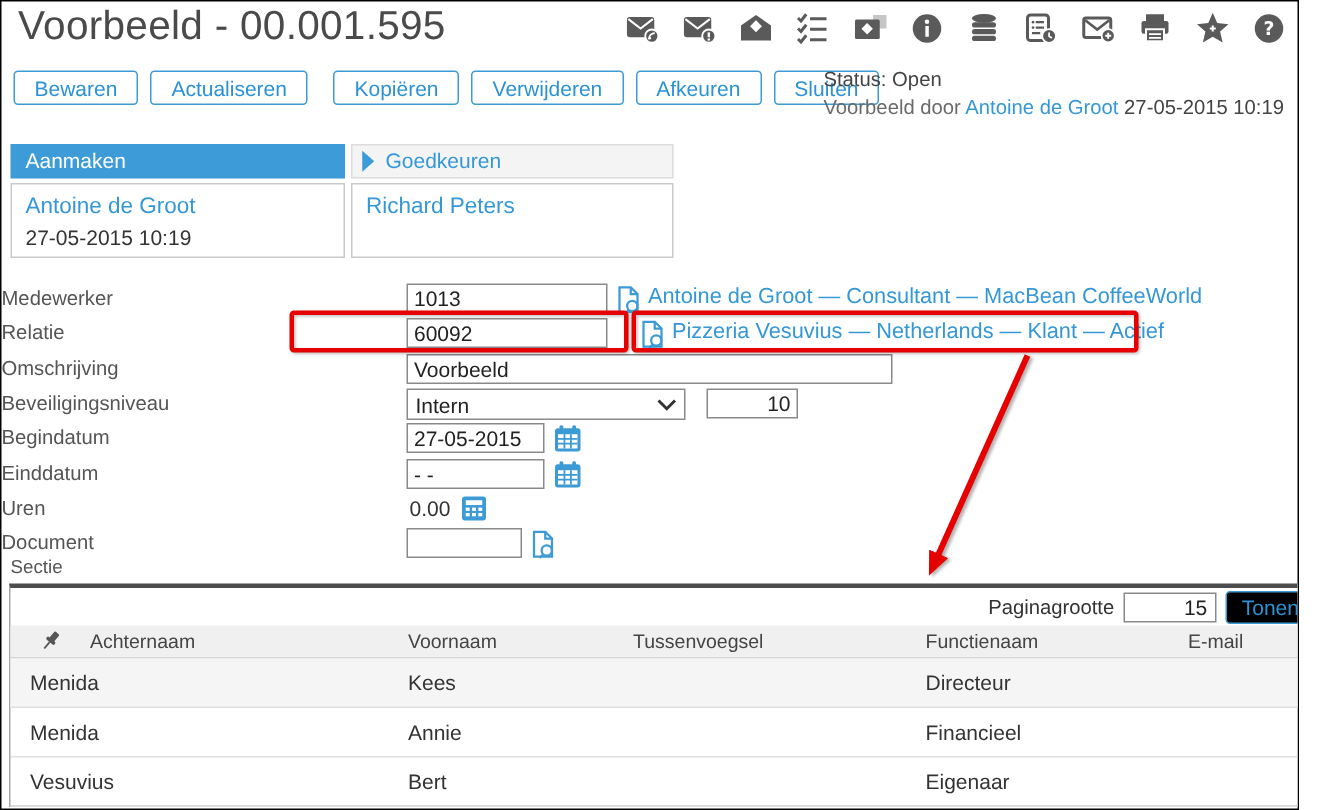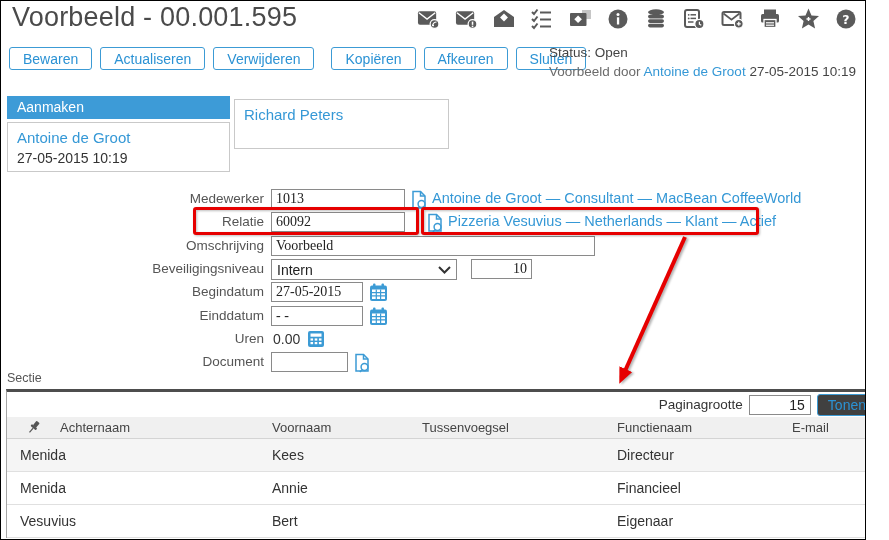--- a/index.html
+++ b/index.html
@@ -46,26 +46,26 @@
   .wf-head .tri { margin-right:7px; display:inline-flex; }
   .wf-body {
     margin-top:3px; border:1px solid #c9c9c9; height:50px;
     padding:4px 9px; font-size:14px; line-height:21px;
   }
   .wf-body .person { color:#3598d6; font-size:15px; text-decoration:none; display:block; cursor:pointer; }
   .wf-body .detail { color:#333; }
   
   .frow { position:absolute; left:0; height:22px; }
   .flabel {
-    position:absolute; left:0; top:0; width:263px; text-align:right;
+    position:absolute; left:0; top:0; width:263px; 
     font-size:13.5px; color:#555; line-height:22px;
   }
   .tinput {
     position:absolute; top:1px; height:20px; border:1px solid #8a8a8a;
-    font-size:14px; color:#222; padding:0 4px; font-family:Liberation Serif, serif; background:#fff;
+    font-size:14px; color:#222; padding:0 4px; font-family:Liberation Sans, sans-serif; background:#fff;
   }
   .fake-select {
     position:absolute; left:270px; top:1px; width:186px; height:21px;
     border:1px solid #8a8a8a; font-size:14px; color:#222; padding:1px 5px;
     display:flex; align-items:center; justify-content:space-between; cursor:pointer; background:#fff;
   }
   .flink { position:absolute; top:2px; font-size:14.5px; color:#3598d6; text-decoration:none; white-space:nowrap; cursor:pointer; }
   .ficon { position:absolute; top:0px; display:inline-flex; cursor:pointer; }
   .ftext { position:absolute; font-size:14px; color:#333; line-height:22px; }
   
@@ -84,21 +84,21 @@
   .pag-row {
     position:relative; height:25px; display:flex; align-items:center;
     justify-content:flex-end; gap:6px; padding-right:7px;
   }
   .pag-label { font-size:13.5px; color:#333; }
   .pag-input {
     width:62px; height:20px; border:1px solid #8a8a8a; font-size:14px;
     text-align:right; padding:0 5px; font-family:inherit; color:#222;
   }
   .pag-btn {
-    background:#404040; border:1px solid #3c9bd5; color:#2b92d4; font-size:14px;
+    background:#000000; border:1px solid #3c9bd5; color:#2b92d4; font-size:14px;
     font-family:inherit; height:22px; padding:0 10px; border-radius:3px; cursor:pointer;
   }
   .thead {
     position:relative; height:22px; background:#f0f0f0;
     border-bottom:1px solid #d4d4d4; font-size:13px; color:#444;
   }
   .thead span, .trow span { position:absolute; top:0; line-height:22px; white-space:nowrap; }
   .th-pin { left:20px; top:3px !important; display:inline-flex; cursor:pointer; }
   .th-c1 { left:53px; }  .th-c2 { left:265px; } .th-c3 { left:415px; }
   .th-c4 { left:610px; } .th-c5 { left:785px; }
@@ -211,22 +211,22 @@
       <svg width="22" height="22" viewBox="0 0 22 22">
           <circle cx="11" cy="11" r="9.5" fill="#5a5a5a"></circle>
           <text x="11" y="15.6" font-size="12.5" font-weight="bold" fill="#fff" text-anchor="middle" font-family="DejaVu Sans">?</text>
         </svg>
     </span>
   </div>
 
   <div class="btnrow">
     <button class="btn">Bewaren</button>
     <button class="btn">Actualiseren</button>
+    <button class="btn gap">Kopiëren</button>
     <button class="btn">Verwijderen</button>
-    <button class="btn gap">Kopiëren</button>
     <button class="btn">Afkeuren</button>
     <button class="btn">Sluiten</button>
   </div>
 
   <div class="statusblock">
     <div class="status-line">Status: Open</div>
     <div class="mod-line">
       <span>Voorbeeld door</span>
       <a class="lnk" href="#">Antoine de Groot</a>
       <span class="dt">27-05-2015 10:19</span>
@@ -236,20 +236,28 @@
   <div class="wf-col c1">
     <div class="wf-head active">
       <span>Aanmaken</span>
     </div>
     <div class="wf-body">
       <a class="person" href="#">Antoine de Groot</a>
       <span class="detail">27-05-2015 10:19</span>
     </div>
   </div>
   <div class="wf-col c2">
+    <div class="wf-head idle">
+      <span class="tri">
+          <svg width="9" height="15" viewBox="0 0 9 15">
+            <path d="M0.5 0.5 L8.5 7.5 L0.5 14.5 Z" fill="#3d9bd7"></path>
+          </svg>
+        </span>
+      <span>Goedkeuren</span>
+    </div>
     <div class="wf-body">
       <a class="person" href="#">Richard Peters</a>
     </div>
   </div>
 
   <div class="frow" style="top:187px;">
     <span class="flabel">Medewerker</span>
     <input class="tinput" style="left: 270px; width: 134px;" value="1013">
     <span class="ficon" style="left:409px;top:2px;">
       <svg width="19" height="20" viewBox="0 0 19 20" fill="none" stroke="#3c9bd5" stroke-width="1.5">

